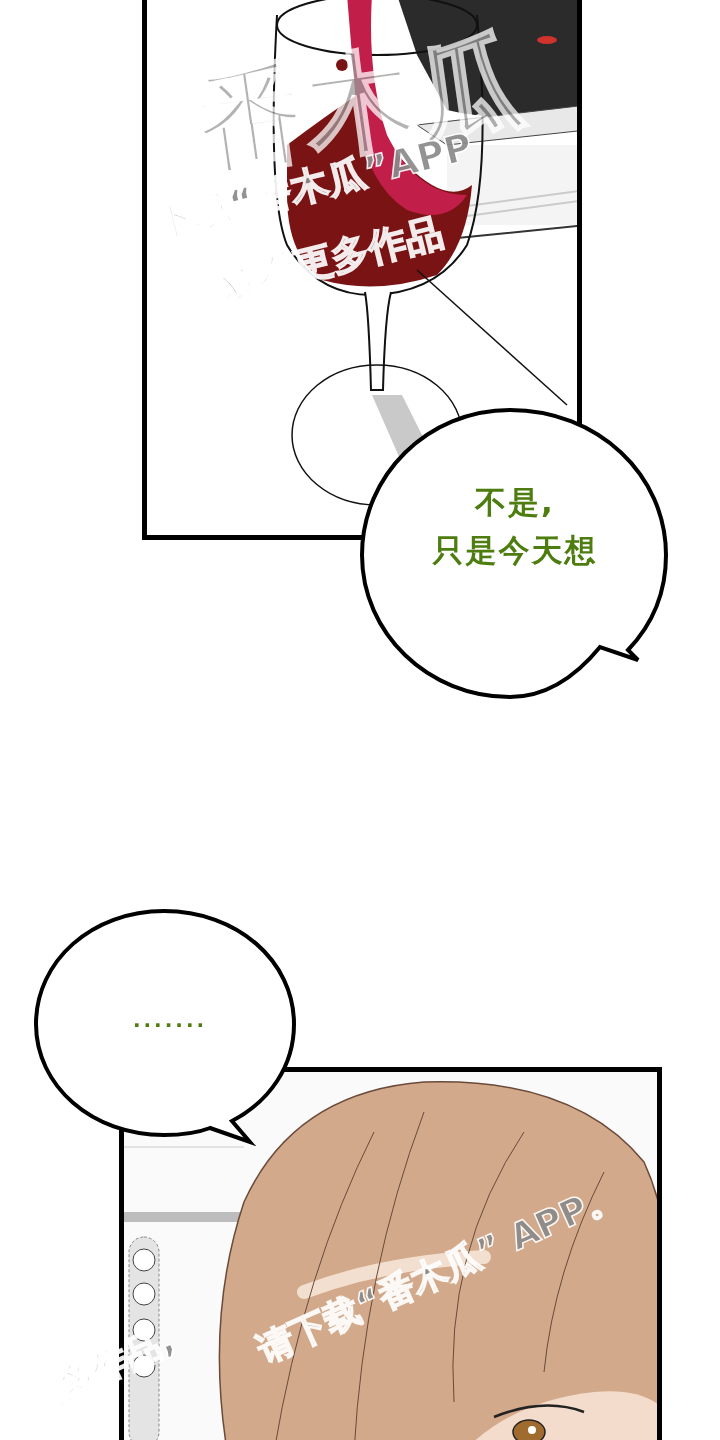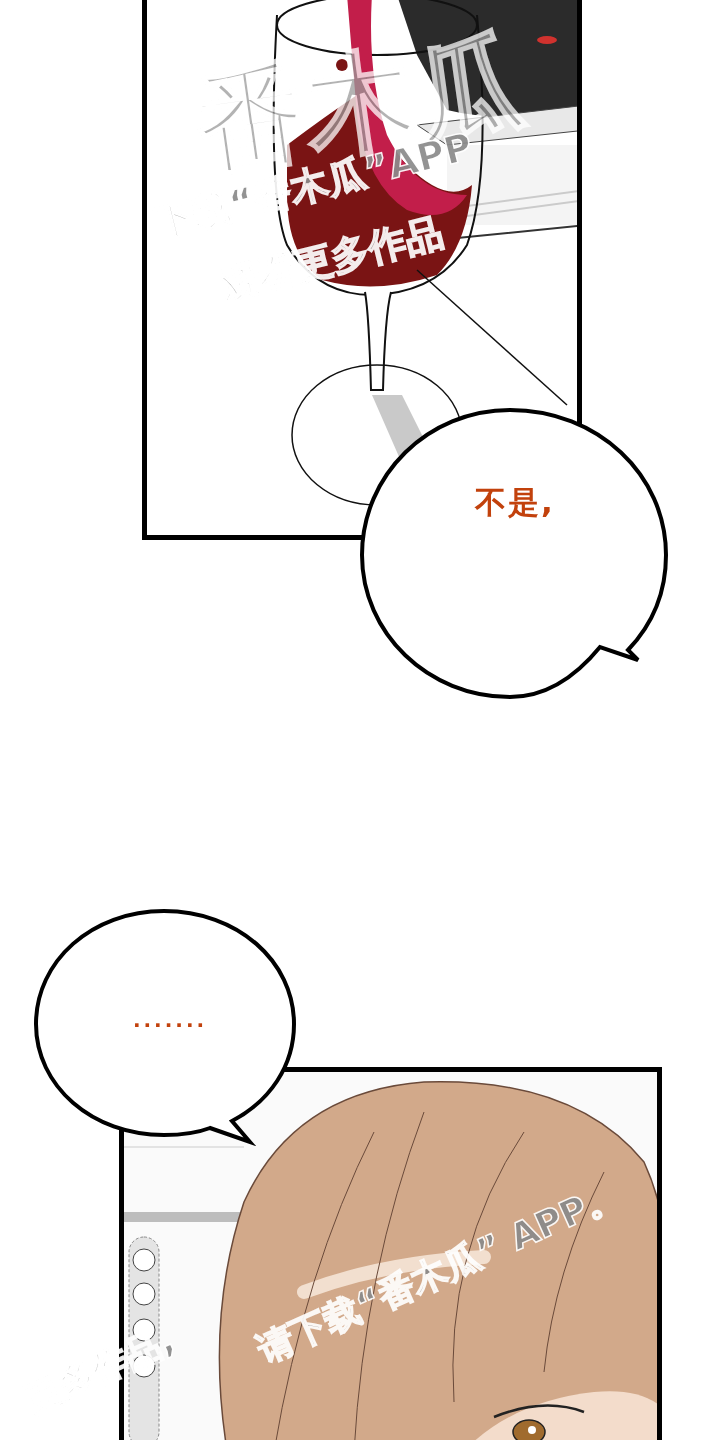--- a/index.html
+++ b/index.html
@@ -1,21 +1,21 @@
 <!DOCTYPE html>
 <html><head>
 <meta charset="utf-8">
 <style>
   html,body{margin:0;padding:0;background:#fff;}
   body{width:720px;height:1440px;position:relative;overflow:hidden;font-family:"DejaVu Sans",sans-serif;}
   .panel{position:absolute;border:5px solid #000;box-sizing:border-box;background:#fff;overflow:hidden;}
   #panel1{left:142px;top:-10px;width:440px;height:550px;}
   #panel2{left:119px;top:1067px;width:543px;height:390px;background:#f7f7f7;}
   .bubble{position:absolute;}
-  .bubble-text{position:absolute;text-align:center;color:#c2410c;font-weight:bold;}
+  .bubble-text{position:absolute;text-align:center;color:#4d7c0f;font-weight:bold;}
   #b1text{left:395px;top:478px;width:240px;font-size:31px;line-height:48px;letter-spacing:2px;}
   #b2text{left:100px;top:1008px;width:140px;font-size:20px;letter-spacing:3px;}
   .wm{position:absolute;color:#8a8a8a;font-weight:bold;white-space:nowrap;-webkit-text-stroke:1.5px #fff;opacity:.92;}
   #wm1{left:150px;top:200px;font-size:38px;transform:rotate(-14deg);transform-origin:left top;}
   #wm2{left:215px;top:262px;font-size:38px;transform:rotate(-14deg);transform-origin:left top;}
   #wm3{left:195px;top:30px;font-size:110px;color:#9a9a9a;transform:rotate(-8deg);opacity:.75;}
   #wm4{left:18px;top:1380px;font-size:36px;transform:rotate(-24deg);transform-origin:left top;}
   #wm5{left:250px;top:1330px;font-size:36px;transform:rotate(-24deg);transform-origin:left top;}
 </style>
 </head>
@@ -44,20 +44,21 @@
 
     <line x1="270" y1="275" x2="420" y2="410" stroke="#111" stroke-width="1.5"></line>
   </svg>
 </div>
 
 <svg class="bubble" style="left:358px;top:405px;" width="315" height="300" viewBox="0 0 315 300">
   <path d="M152 5 C240 5 308 70 308 150 C308 190 292 222 270 245 L280 255 L242 242 C215 275 185 292 152 292 C70 292 4 228 4 150 C4 70 70 5 152 5 Z" fill="#fff" stroke="#000" stroke-width="4"></path>
 </svg>
 <div class="bubble-text" id="b1text">
   <div>不是,</div>
+  <div>只是今天想</div>
 </div>
 
 <div class="panel" id="panel2">
   <svg width="543" height="390" viewBox="0 0 543 390">
 
     <rect x="0" y="0" width="543" height="390" fill="#fafafa"></rect>
     <line x1="0" y1="75" x2="120" y2="75" stroke="#ccc" stroke-width="1"></line>
     <rect x="0" y="140" width="120" height="10" fill="#bdbdbd"></rect>
     <rect x="5" y="165" width="30" height="210" rx="15" fill="#e4e4e4" stroke="#888" stroke-dasharray="3,2"></rect>
     <circle cx="20" cy="188" r="11" fill="#fff" stroke="#444"></circle>

